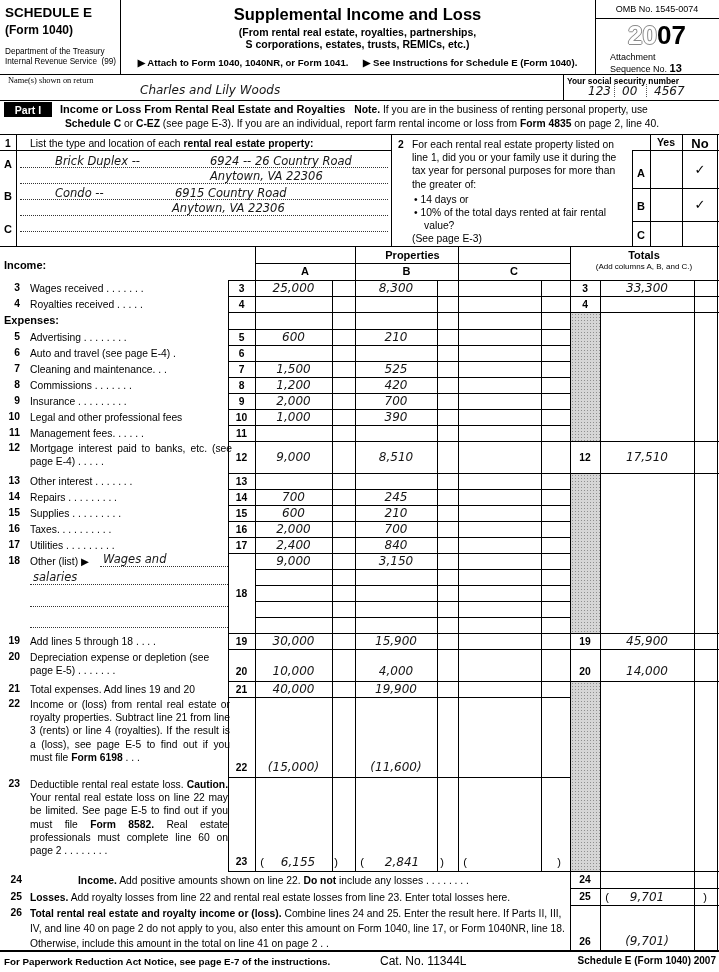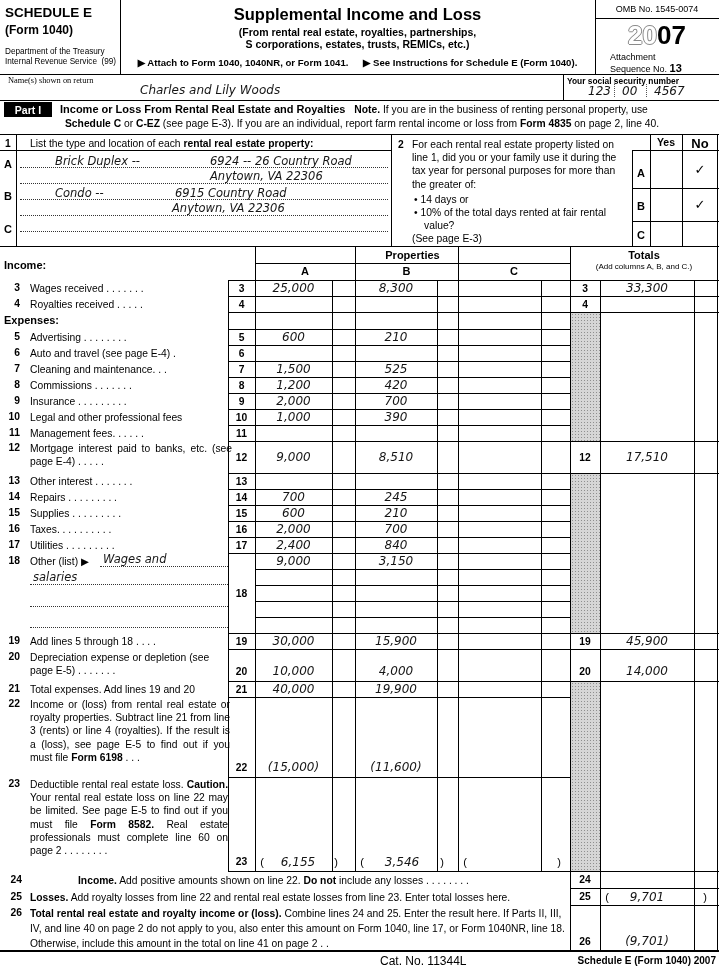--- a/index.html
+++ b/index.html
@@ -236,34 +236,35 @@
   <div class="abs cell hw" style="left:356px;top:633px;width:80px;height:16px;">15,900</div>
   <div class="abs cell hw" style="left:601px;top:633px;width:92px;height:16px;">45,900</div>
   <div class="abs cell hw" style="left:256px;top:663px;width:75px;height:16px;">10,000</div>
   <div class="abs cell hw" style="left:356px;top:663px;width:80px;height:16px;">4,000</div>
   <div class="abs cell hw" style="left:601px;top:663px;width:92px;height:16px;">14,000</div>
   <div class="abs cell hw" style="left:256px;top:681px;width:75px;height:16px;">40,000</div>
   <div class="abs cell hw" style="left:356px;top:681px;width:80px;height:16px;">19,900</div>
   <div class="abs cell hw" style="left:256px;top:758px;width:75px;height:17px;">(15,000)</div>
   <div class="abs cell hw" style="left:356px;top:758px;width:80px;height:17px;">(11,600)</div>
   <div class="abs cell hw" style="left:266px;top:853px;width:64px;height:17px;">6,155</div>
-  <div class="abs cell hw" style="left:368px;top:853px;width:68px;height:17px;">3,546</div>
+  <div class="abs cell hw" style="left:368px;top:853px;width:68px;height:17px;">2,841</div>
   <div class="abs cell hw" style="left:470px;top:853px;width:70px;height:17px;"></div>
   <div class="abs cell hw" style="left:601px;top:888px;width:92px;height:17px;">9,701</div>
   <div class="abs cell hw" style="left:601px;top:933px;width:92px;height:16px;">(9,701)</div>
 
   <div class="abs cell paren" style="left:257px;top:853px;width:10px;height:17px;">(</div>
   <div class="abs cell paren" style="left:330px;top:853px;width:12px;height:17px;">)</div>
   <div class="abs cell paren" style="left:357px;top:853px;width:10px;height:17px;">(</div>
   <div class="abs cell paren" style="left:436px;top:853px;width:12px;height:17px;">)</div>
   <div class="abs cell paren" style="left:460px;top:853px;width:10px;height:17px;">(</div>
   <div class="abs cell paren" style="left:552px;top:853px;width:14px;height:17px;">)</div>
   <div class="abs cell paren" style="left:602px;top:888px;width:10px;height:17px;">(</div>
   <div class="abs cell paren" style="left:698px;top:888px;width:14px;height:17px;">)</div>
 
+  <div class="abs b" style="left:4px;top:956px;font-size:9.8px;">For Paperwork Reduction Act Notice, see page E-7 of the instructions.</div>
   <div class="abs" style="left:380px;top:954px;font-size:12px;">Cat. No. 11344L</div>
   <div class="abs b r" style="left:520px;top:955px;width:196px;font-size:10px;">Schedule E (Form 1040) 2007</div>
 
 <div class="rule" style="left: 0px; top: 74px; width: 719px; height: 1px;"></div>
     <div class="rule" style="left: 595px; top: 18px; width: 124px; height: 1px;"></div>
     <div class="rule" style="left: 0px; top: 100px; width: 719px; height: 1px;"></div>
     <div class="rule" style="left: 0px; top: 134px; width: 719px; height: 1px;"></div>
     <div class="rule" style="left: 0px; top: 150px; width: 392px; height: 1px;"></div>
     <div class="rule" style="left: 632px; top: 150px; width: 87px; height: 1px;"></div>
     <div class="rule" style="left: 632px; top: 188px; width: 87px; height: 1px;"></div>

